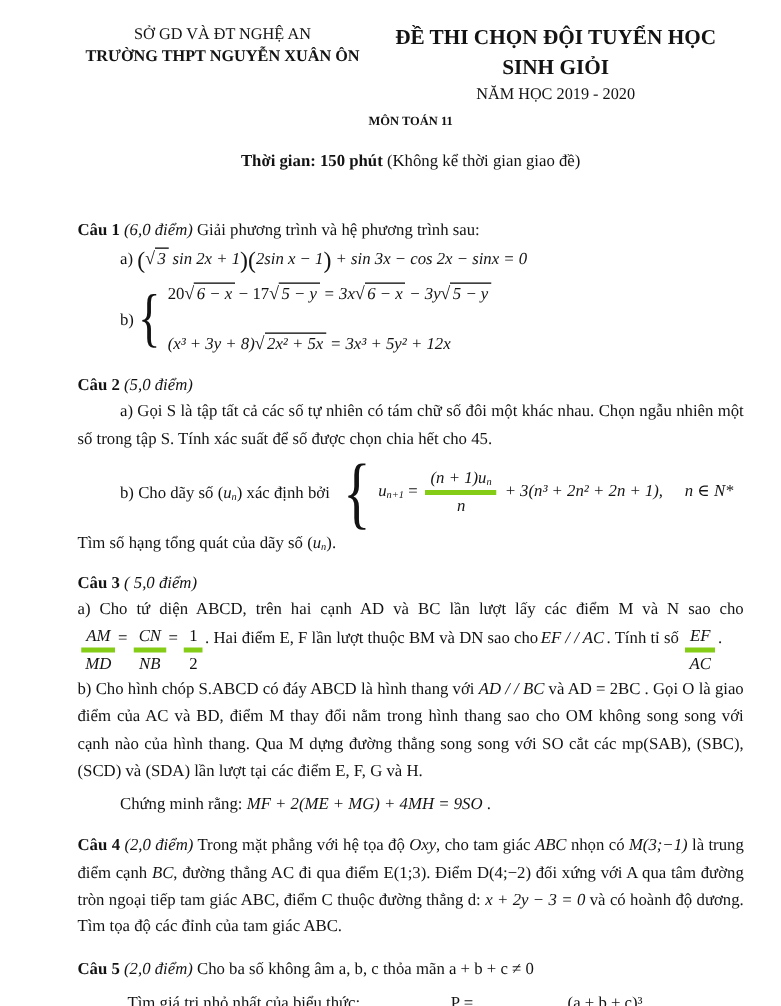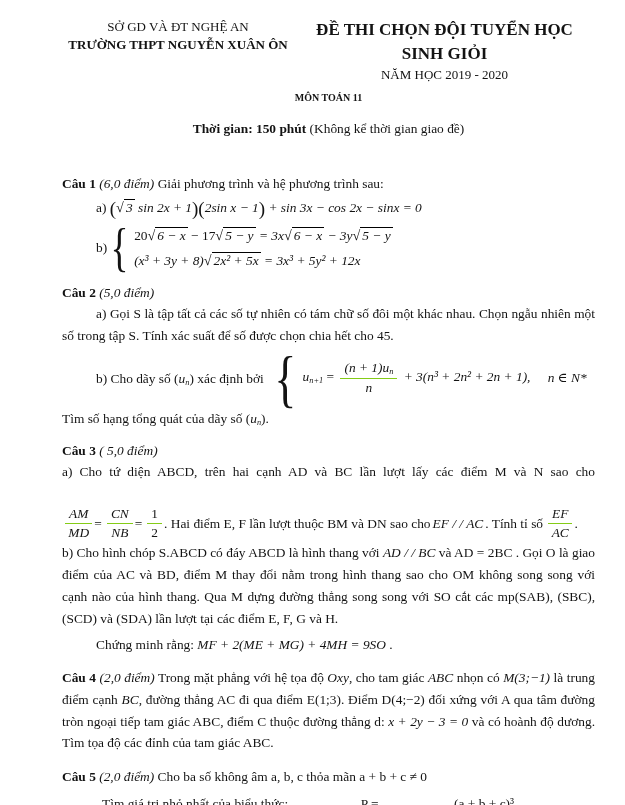--- a/index.html
+++ b/index.html
@@ -24,32 +24,32 @@
   .qblock{margin-top:13px;}
   .q1block{margin-top:35px;}
   .eq{margin:4px 0 0 34px;}
   .bp{font-size:1.42em;line-height:1;vertical-align:-0.16em;font-weight:300;}
   .rt{font-size:1.06em;}
   .ra{border-top:1px solid #000;padding:0 2px;}
   .sysrow{display:flex;align-items:center;margin:7px 0 0 34px;}
   .brace{display:inline-block;line-height:0.85;font-weight:300;transform:scaleX(.72);margin-right:2px;}
   .br-sm{font-size:52px;}
   .br-lg{font-size:64px;}
-  .syslines{display:flex;flex-direction:column;gap:4px;}
+  .syslines{display:flex;flex-direction:column;gap:19px;}
   .sline{white-space:nowrap;}
   .frac{display:inline-flex;flex-direction:column;text-align:center;vertical-align:middle;margin:0 3px;line-height:1.25;}
-  .frac .fn{border-bottom:1px solid #84cc16;padding:0 4px 1px;}
+  .frac .fn{border-bottom:4px solid #84cc16;padding:0 4px 1px;}
   .frac .fd{padding-top:1px;}
   sub.sb{font-size:0.62em;font-style:italic;line-height:0;vertical-align:-0.2em;}
   .para{text-align:justify;line-height:1.63;}
   .indent{text-indent:34px;}
   .justforce{text-align:justify;text-align-last:justify;line-height:1.63;}
   .q2row{display:flex;align-items:center;margin:5px 0 3px 34px;}
   .q2row .pre{margin-right:6px;}
-  .fracline{display:flex;align-items:center;margin-top:23px;line-height:1.3;}
+  .fracline{display:flex;margin-top:3px;line-height:1.3;}
   .fracline > *{margin-right:2px;}
   .cond{margin-left:14px;}
   .proof{margin:5px 0 0 34px;}
   .q5row{display:flex;align-items:center;margin:8px 0 0 40px;line-height:1.3;justify-content:space-between;}
   .q5row > *{margin-right:5px;}
   .het{text-align:center;margin-top:11px;}
 </style>
 </head>
 <body>
 

